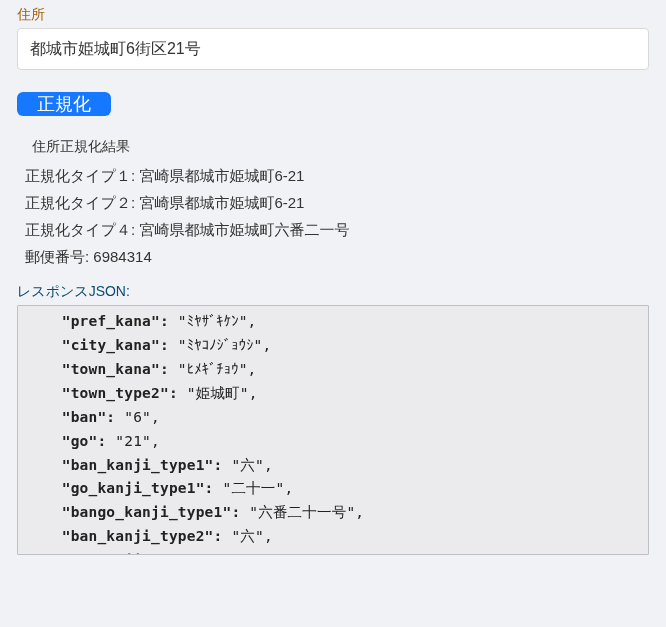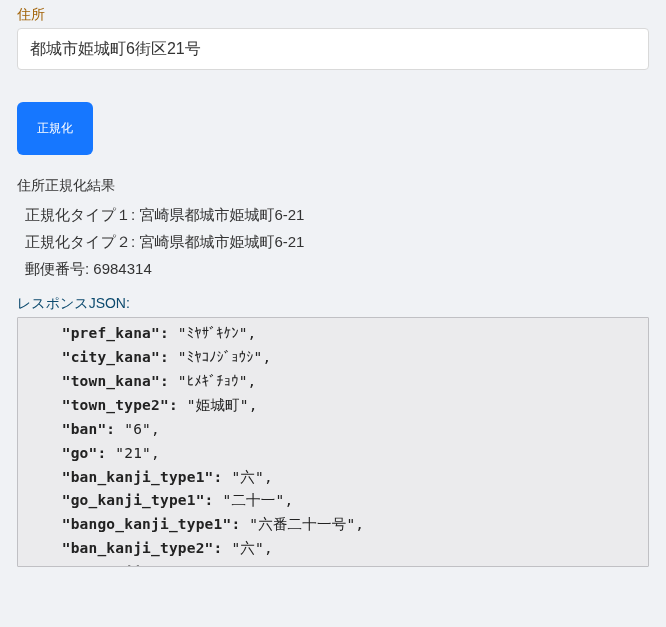--- a/index.html
+++ b/index.html
@@ -26,31 +26,31 @@
     border: 1px solid #d9d9d9;
     border-radius: 4px;
     background: #fff;
     padding: 20px 12px;
     font-size: 16px;
     color: #333;
     outline: none;
   }
   .btn-primary {
     display: inline-block;
-    margin: 32px 0 0 17px;
+    margin: 22px 0 0 17px;
     background: #1677ff;
     color: #fff;
     border: none;
     border-radius: 6px;
-    padding: 18px 20px;
-    font-size: 12px;
+    padding: 0 20px;
+    font-size: 18px;
     cursor: pointer;
   }
   .result-heading {
-    margin: 22px 0 8px 17px;
+    margin: 22px 0 8px 32px;
     font-size: 14px;
     color: #333;
   }
   .result-lines { margin: 0 7px 0 25px; }
   .result-line {
     font-size: 15px;
     line-height: 1.6;
     color: #333;
     margin-bottom: 3px;
   }
@@ -96,20 +96,23 @@
   <div class="result-heading">住所正規化結果</div>
 
   <div class="result-lines">
     <div class="result-line">
       <span>正規化タイプ１: </span><span>宮崎県都城市姫城町6-21</span>
     </div>
     <div class="result-line">
       <span>正規化タイプ２: </span><span>宮崎県都城市姫城町6-21</span>
     </div>
     <div class="result-line">
+      <span>正規化タイプ４: </span><span>宮崎県都城市姫城町六番二一号</span>
+    </div>
+    <div class="result-line">
       <span>郵便番号: </span><span>6984314</span>
     </div>
   </div>
 
   <div class="json-heading">レスポンスJSON:</div>
   <div class="json-box-wrap">
     <div class="json-box" id="json-box">
         <div class="jrow"><span class="jk">    "pref_kana": </span><span>"ﾐﾔｻﾞｷｹﾝ",</span></div>
         <div class="jrow"><span class="jk">    "city_kana": </span><span>"ﾐﾔｺﾉｼﾞｮｳｼ",</span></div>
         <div class="jrow"><span class="jk">    "town_kana": </span><span>"ﾋﾒｷﾞﾁｮｳ",</span></div>

